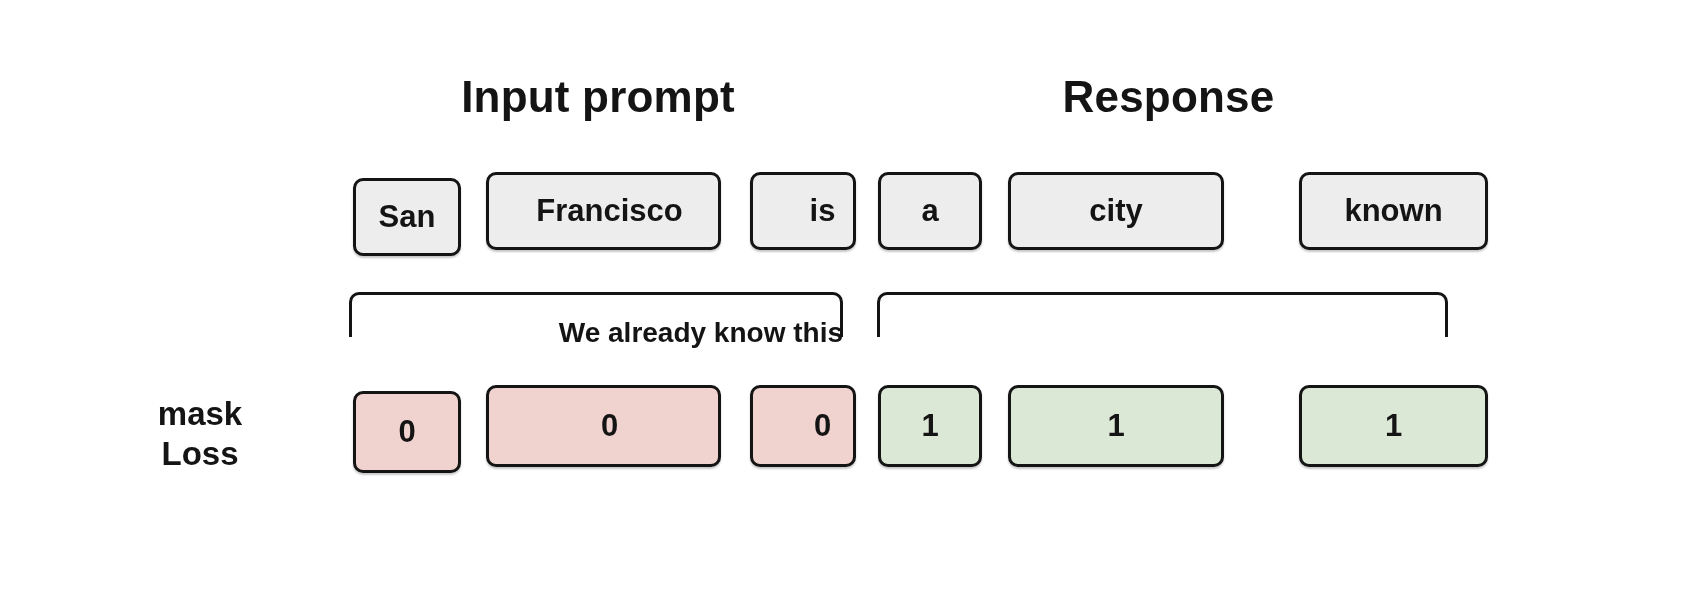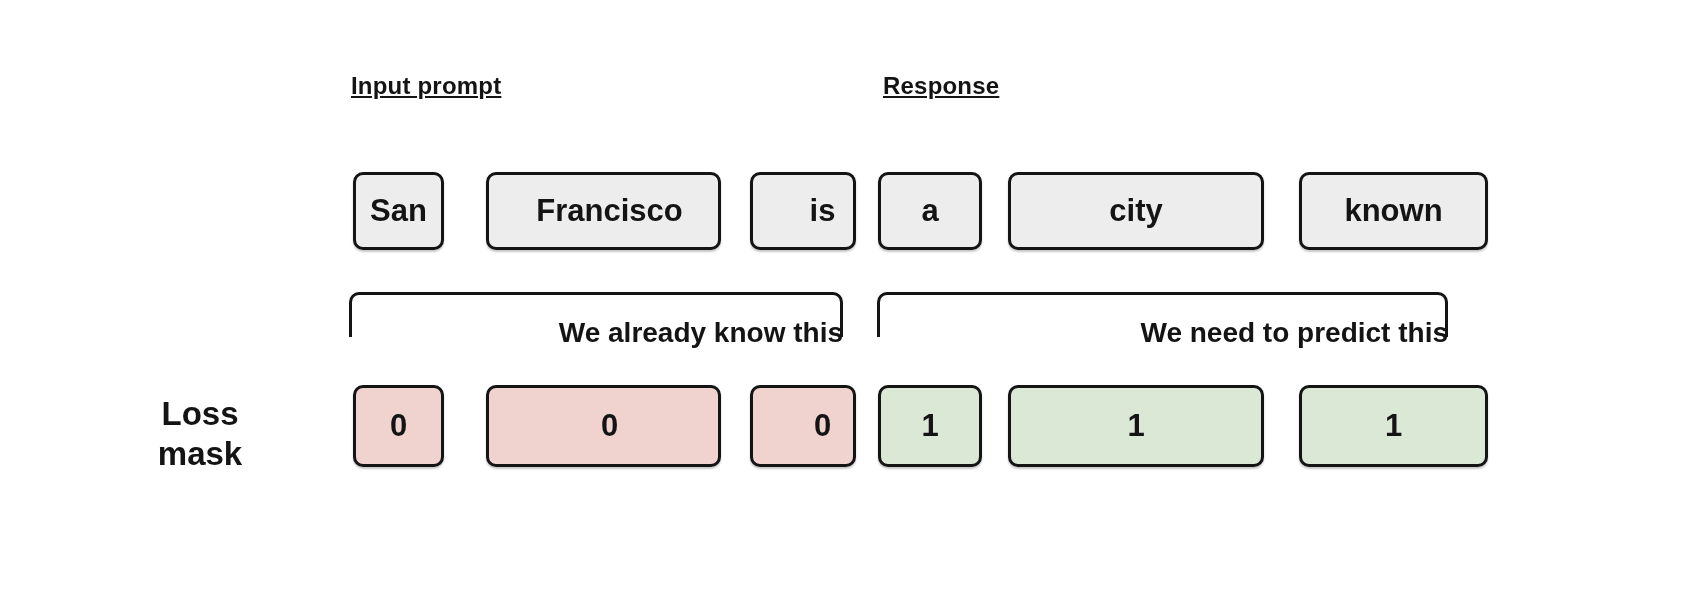--- a/index.html
+++ b/index.html
@@ -15,46 +15,46 @@
     position:relative;
     width:1702px;height:616px;
     background:var(--background);
     font-family:"Liberation Sans","DejaVu Sans",sans-serif;
     color:var(--text);
     overflow:hidden;
   }
   .group-heading{
     position:absolute;
     top:72px;
-    font-size:24px;
+    font-size:44px;
     font-weight:700;
+    text-align:center;
     letter-spacing:0.2px;
-    text-decoration:underline;
   }
   .heading-input{left:351px;width:494px;}
   .heading-response{left:883px;width:571px;}
   .box{
     position:absolute;
     box-sizing:border-box;
     height:78px;
     border:3px solid var(--line);
     border-radius:10px;
     display:flex;align-items:center;justify-content:center;
     font-size:31px;font-weight:700;
     box-shadow:0 2px 2px rgba(0,0,0,0.22);
   }
   .token{top:172px;background:var(--token-fill);}
   .mask{top:385px;height:82px;}
   .mask-zero{background:var(--mask-zero-fill);}
   .mask-one{background:var(--mask-one-fill);}
-  .pos-1{left:353px;width:91px;}
+  .pos-1{left:353px;width:108px;margin-top:6px;}
   .pos-2{left:486px;width:235px;padding-left:12px;}
   .pos-3{left:750px;width:106px;padding-left:39px;}
   .pos-4{left:878px;width:104px;}
-  .pos-5{left:1008px;width:256px;}
+  .pos-5{left:1008px;width:216px;}
   .pos-6{left:1263px;width:189px;margin-left:36px;}
   .brace{
     position:absolute;
     top:292px;height:45px;
     box-sizing:border-box;
     border-top:3px solid var(--line);
     border-left:3px solid var(--line);
     border-right:3px solid var(--line);
     border-radius:10px 10px 0 0;
   }
@@ -89,25 +89,24 @@
   <div class="box token pos-3">is</div>
   <div class="box token pos-4">a</div>
   <div class="box token pos-5">city</div>
   <div class="box token pos-6">known</div>
 
   <div class="brace brace-input"></div>
   <div class="brace brace-response"></div>
 
   <div class="brace-label brace-label-input">We already know this</div>
 
-  <div class="brace-label brace-label-response">We need to predict this</div>
 
   <div class="row-label">
+    <div>mask</div>
     <div>Loss</div>
-    <div>mask</div>
   </div>
 
   <div class="box mask mask-zero pos-1">0</div>
   <div class="box mask mask-zero pos-2">0</div>
   <div class="box mask mask-zero pos-3">0</div>
   <div class="box mask mask-one pos-4">1</div>
   <div class="box mask mask-one pos-5">1</div>
   <div class="box mask mask-one pos-6">1</div>
 
 </div>

